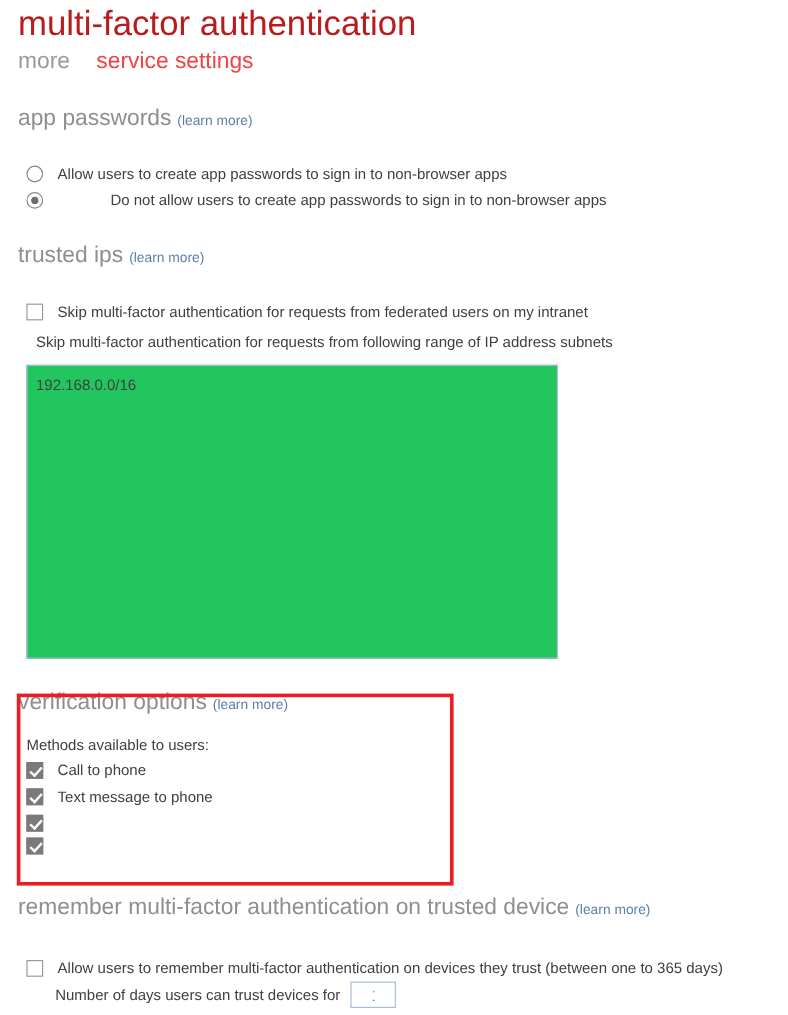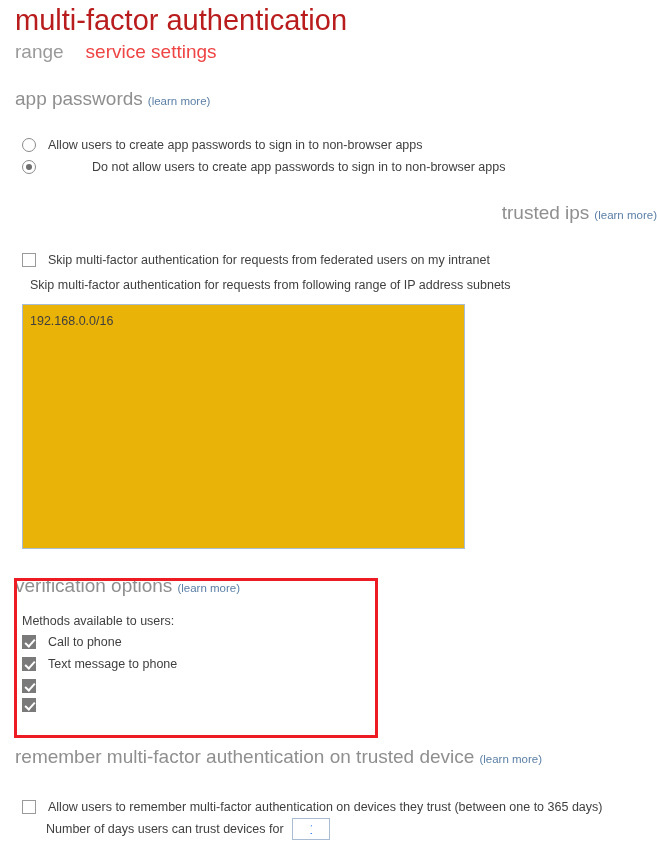--- a/index.html
+++ b/index.html
@@ -133,21 +133,21 @@
     font-size: 12.5px;
     color: #3f3f3f;
     line-height: 19px;
     white-space: nowrap;
   }
   .ip-textarea {
     margin-left: 22px;
     width: 443px;
     height: 245px;
     border: 1px solid #a8bcd4;
-    background: #eab308;
+    background: #22c55e;
     font-family: "Liberation Sans", sans-serif;
     font-size: 12.5px;
     color: #3f3f3f;
     padding: 8px 7px;
     resize: none;
     outline: none;
     line-height: 17px;
     display: block;
   }
 
@@ -197,38 +197,38 @@
   .clip-row { overflow: hidden; width: 657px; }
 </style>
 </head>
 <body>
 
 <div class="page">
 
   <h1 class="page-title">multi-factor authentication</h1>
 
   <div class="tabs">
-    <span class="tab">range</span>
+    <span class="tab">more</span>
     <span class="tab active">service settings</span>
   </div>
 
   <div class="section-head" style="margin-top:21px;">
     <span class="section-title">app passwords</span><a class="learn-more">(learn more)</a>
   </div>
 
   <div class="opt-row" style="margin-top:22px;">
     <span class="radio"></span>
     <span class="opt-label">Allow users to create app passwords to sign in to non-browser apps</span>
   </div>
   <div class="opt-row" style="margin-top:3px;gap:44px;">
     <span class="radio checked"></span>
     <span class="opt-label">Do not allow users to create app passwords to sign in to non-browser apps</span>
   </div>
 
-  <div class="section-head" style="margin-top:23px;text-align:right;">
+  <div class="section-head" style="margin-top:23px;">
     <span class="section-title">trusted ips</span><a class="learn-more">(learn more)</a>
   </div>
 
   <div class="opt-row" style="margin-top:23px;">
     <span class="cbox"></span>
     <span class="opt-label">Skip multi-factor authentication for requests from federated users on my intranet</span>
   </div>
 
   <div class="subnet-note" style="margin-top:6px;">Skip multi-factor authentication for requests from following range of IP address subnets</div>
 

